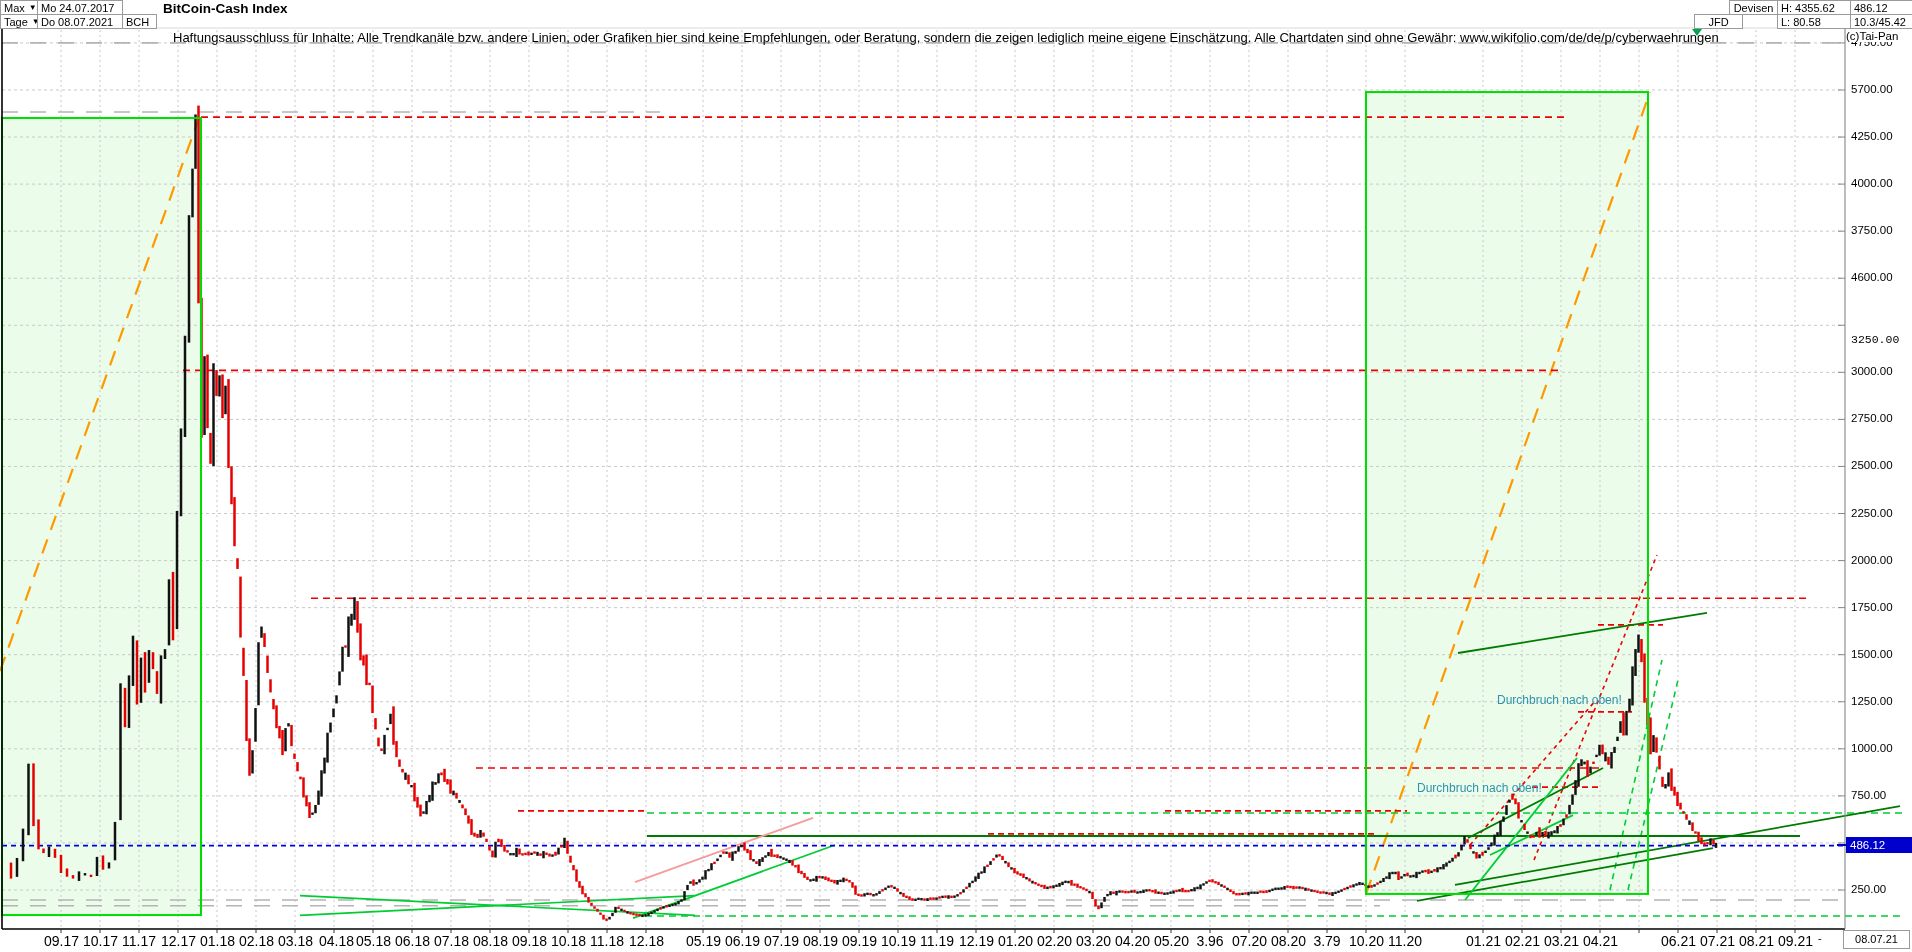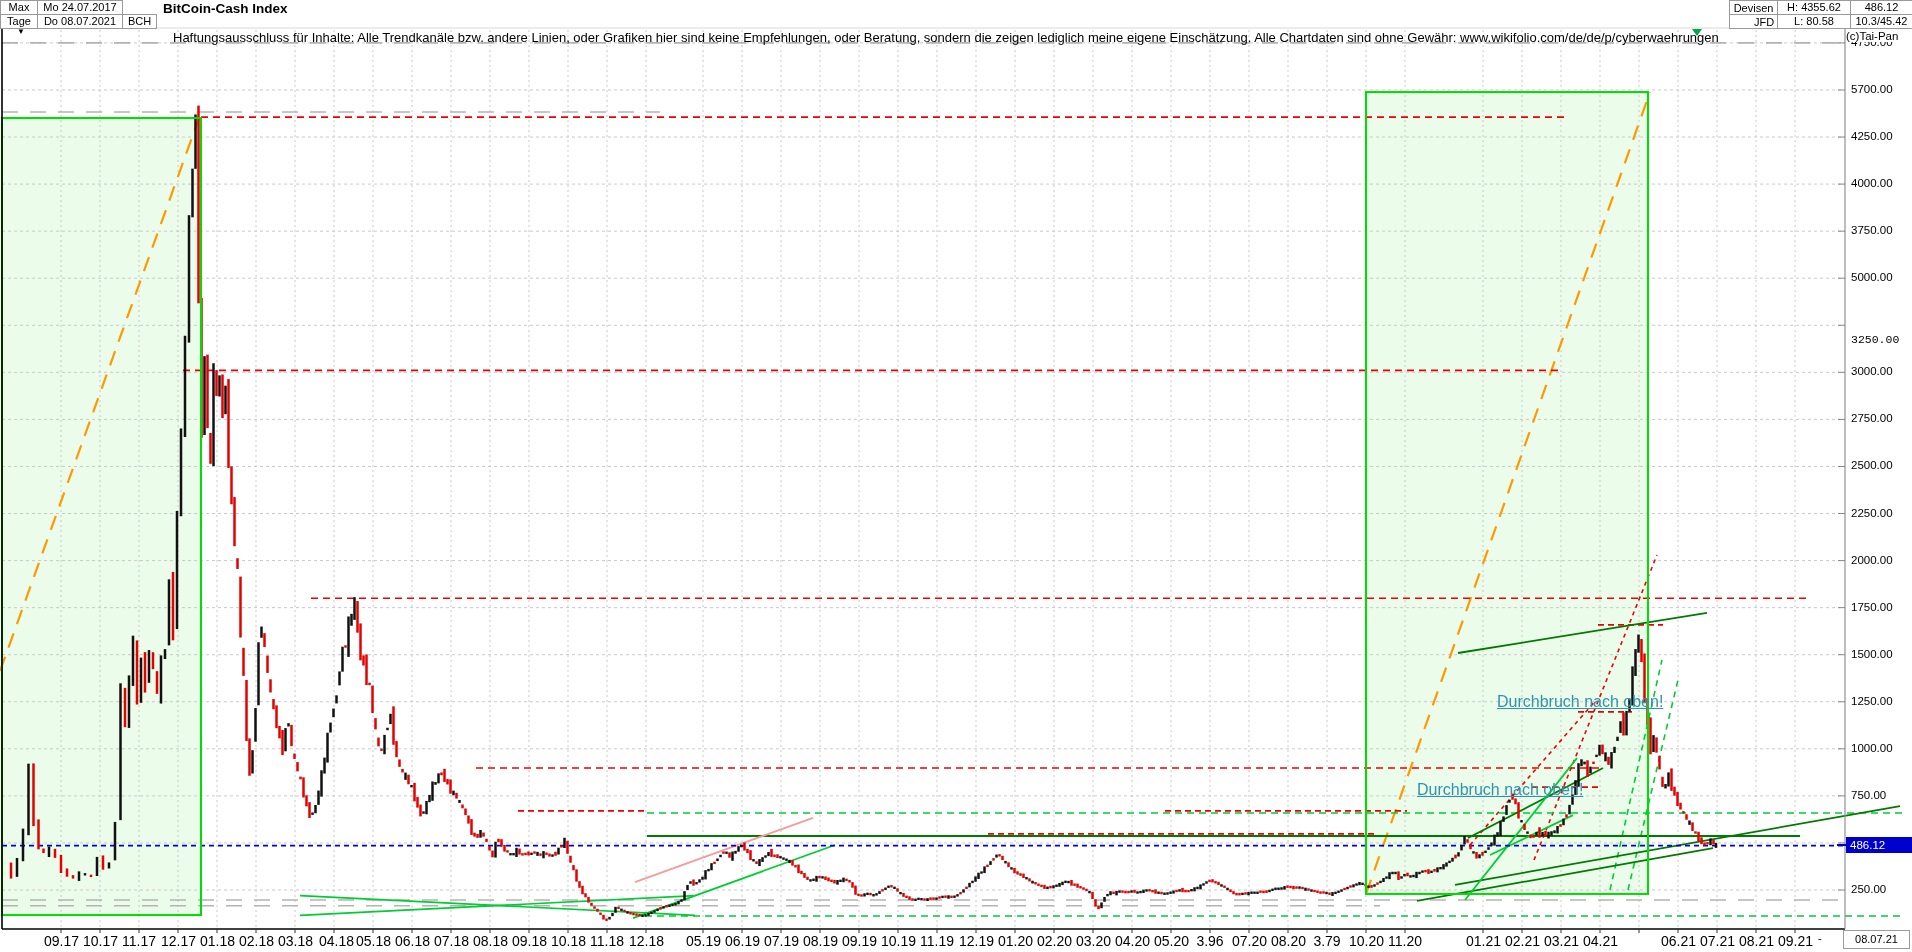--- a/index.html
+++ b/index.html
@@ -1,27 +1,27 @@
 <!DOCTYPE html>
 <html><head>
 <meta charset="utf-8">
 <style>
   html,body{margin:0;padding:0;background:#ffffff;width:1912px;height:952px;overflow:hidden;
     font-family:"Liberation Sans",sans-serif;-webkit-font-smoothing:none;}
   #stage{position:relative;width:1912px;height:952px;background:#fff;}
   .cell{position:absolute;font-size:11px;color:#000;border:1px solid #9a9a9a;background:#fff;
-    display:flex;align-items:center;box-sizing:border-box;padding:0 3px;white-space:nowrap;flex-direction:column;}
+    display:flex;align-items:center;box-sizing:border-box;padding:0 3px;white-space:nowrap;}
   .cell.center{justify-content:center;}
   .caret{font-size:8px;margin-left:4px;}
   #chart-title{position:absolute;left:163px;top:1px;font-size:13.5px;font-weight:bold;color:#000;white-space:nowrap;}
   #disclaimer{position:absolute;left:173px;top:30px;font-size:13px;color:#000;white-space:nowrap;z-index:6;}
   #copyright{position:absolute;left:1846px;top:30px;width:66px;font-size:11.5px;color:#000;background:#fff;z-index:6;}
   .xlabel{position:absolute;top:933px;width:34px;margin-left:-17px;text-align:center;font-size:14px;color:#000;white-space:nowrap;}
   .ylabel{position:absolute;left:1851px;font-size:11.5px;color:#000;white-space:nowrap;background:transparent;}
-  .annot{position:absolute;font-size:16px;white-space:nowrap;z-index:7;text-decoration:underline;}
+  .annot{position:absolute;font-size:12px;white-space:nowrap;z-index:7;}
   #price-badge{position:absolute;left:1846px;top:837px;width:62px;height:16px;line-height:16px;
     text-align:left;padding-left:4px;font-size:11.5px;color:#fff;z-index:8;}
   #badge-tick{position:absolute;left:1837px;top:844px;width:9px;height:2px;z-index:8;}
   #corner-date{position:absolute;left:1843px;top:930px;width:67px;height:19px;border:1px solid #9a9a9a;
     box-sizing:border-box;text-align:center;font-size:11px;line-height:17px;background:#fff;z-index:6;}
   #axis-dash{position:absolute;left:1818px;top:932px;font-size:11px;}
   #devisen-marker{position:absolute;left:1692px;top:29px;width:0;height:0;z-index:9;
     border-left:5px solid transparent;border-right:5px solid transparent;border-top:7px solid #00a550;}
   svg{position:absolute;left:0;top:0;}
 </style>
@@ -764,21 +764,21 @@
     <span>Do 08.07.2021</span>
   </div>
   <div class="cell" style="left:122px;top:14px;width:35px;height:15px;">
     <span>BCH</span>
   </div>
   <div id="chart-title">BitCoin-Cash Index</div>
 
   <div class="cell center" style="left:1729px;top:0;width:49px;height:15px;">
     <span>Devisen</span>
   </div>
-  <div class="cell center" style="left:1729px;top:14px;width:70px;height:15px;">
+  <div class="cell center" style="left:1694px;top:14px;width:49px;height:15px;">
     <span>JFD</span>
   </div>
   <div class="cell" style="left:1777px;top:0;width:74px;height:15px;">
     <span>H: 4355.62</span>
   </div>
   <div class="cell" style="left:1777px;top:14px;width:74px;height:15px;">
     <span>L: 80.58</span>
   </div>
   <div class="cell" style="left:1850px;top:0;width:62px;height:15px;border-right:none;">
     <span>486.12</span>
@@ -853,20 +853,20 @@
       <div class="ylabel" style="top: 741.82px;">1000.00</div>
       <div class="ylabel" style="top: 694.76px;">1250.00</div>
       <div class="ylabel" style="top: 647.7px;">1500.00</div>
       <div class="ylabel" style="top: 600.64px;">1750.00</div>
       <div class="ylabel" style="top: 553.58px;">2000.00</div>
       <div class="ylabel" style="top: 506.52px;">2250.00</div>
       <div class="ylabel" style="top: 459.46px;">2500.00</div>
       <div class="ylabel" style="top: 412.4px;">2750.00</div>
       <div class="ylabel" style="top: 365.34px;">3000.00</div>
       <div class="ylabel" style="top: 333px; font-family: Liberation Mono, monospace;">3250.00</div>
-      <div class="ylabel" style="top: 271.22px;">5000.00</div>
+      <div class="ylabel" style="top: 271.22px;">4600.00</div>
       <div class="ylabel" style="top: 224.16px;">3750.00</div>
       <div class="ylabel" style="top: 177.1px;">4000.00</div>
       <div class="ylabel" style="top: 130.04px;">4250.00</div>
       <div class="ylabel" style="top: 82.98px;">5700.00</div>
       <div class="ylabel" style="top: 35.92px;">4750.00</div>
     </div>
 </div>
 
 </body></html>

